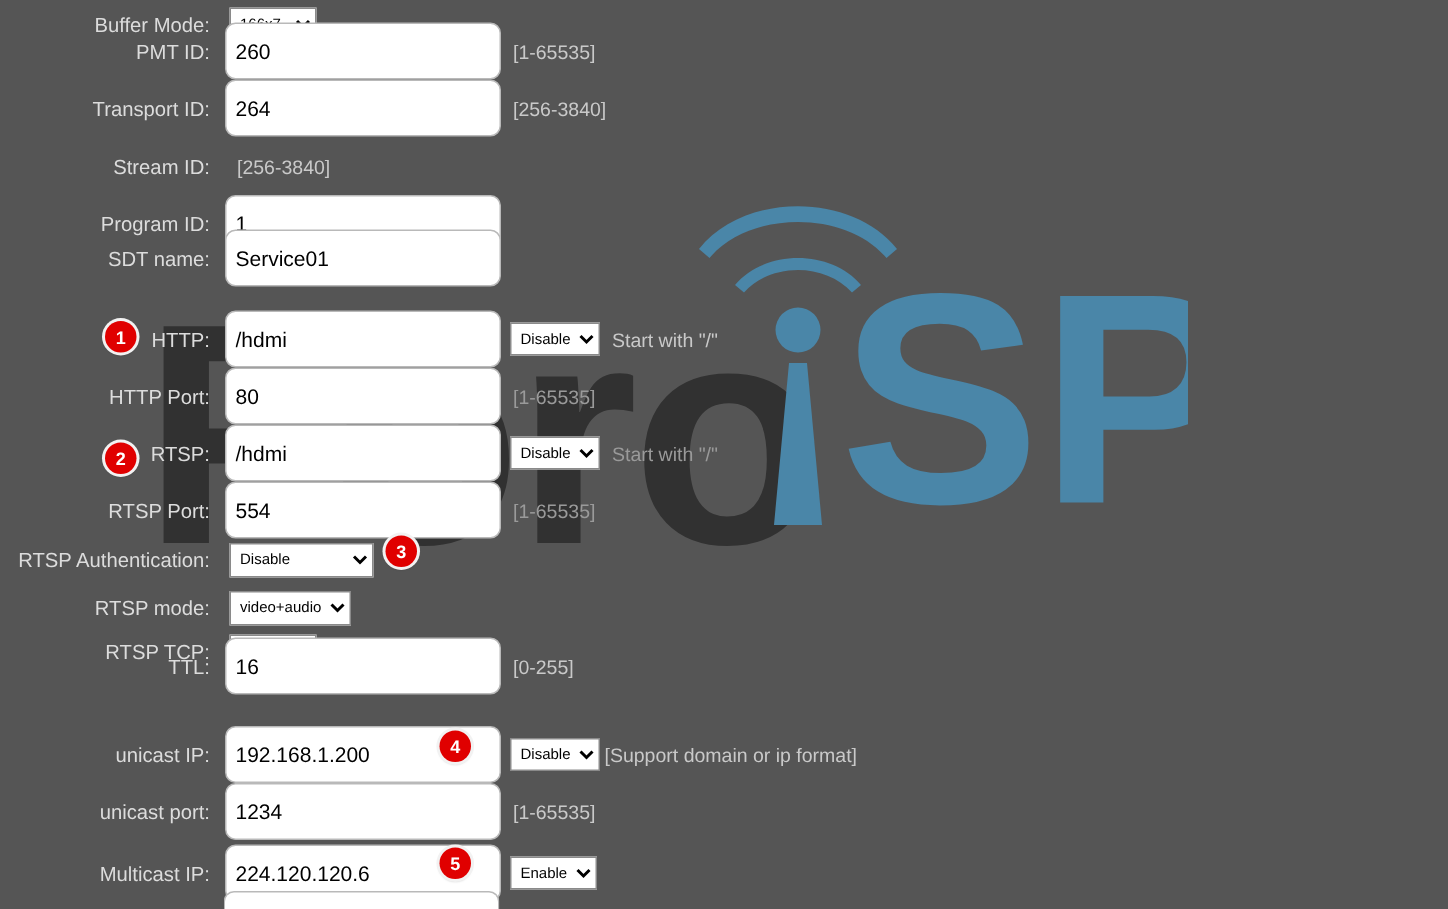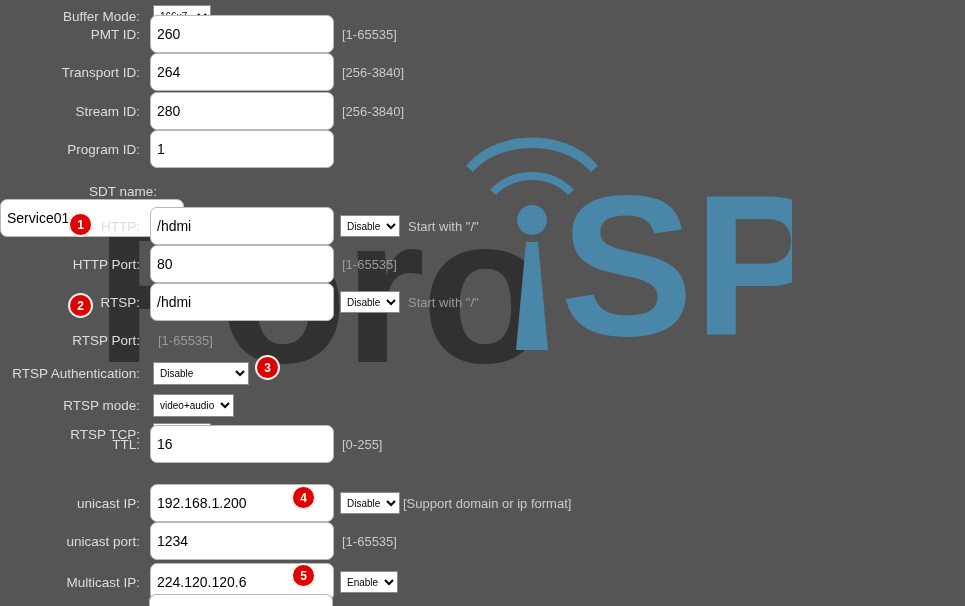--- a/index.html
+++ b/index.html
@@ -181,31 +181,30 @@
     </div>
 
     <div class="row" style="top:56px;">
       <span class="label">Transport ID:</span>
       <input class="field" type="text" value="264" style="">
       <span class="hint">[256-3840]</span>
     </div>
 
     <div class="row" style="top:95px;">
       <span class="label">Stream ID:</span>
-      <input class="field" type="text" value="280" style="">
       <span class="hint">[256-3840]</span>
     </div>
 
     <div class="row" style="top:133px;">
       <span class="label">Program ID:</span>
       <input class="field" type="text" value="1" style="">
       <span class="hint"></span>
     </div>
 
-    <div class="row" style="top:184px;flex-direction:column;">
+    <div class="row" style="top:156px;">
       <span class="label">SDT name:</span>
       <input class="field" type="text" value="Service01" style="">
       <span class="hint"></span>
     </div>
 
     <div class="row" style="top:210px;">
       <span class="label">HTTP:</span>
       <input class="field" type="text" value="/hdmi" style="">
       <select class="sel">
         <option>Disable</option>
@@ -223,20 +222,21 @@
       <span class="label">RTSP:</span>
       <input class="field" type="text" value="/hdmi" style="">
       <select class="sel">
         <option>Disable</option>
       </select>
       <span class="hint hint-dim">Start with "/"</span>
     </div>
 
     <div class="row" style="top:324px;">
       <span class="label">RTSP Port:</span>
+      <input class="field" type="text" value="554" style="">
       <span class="hint hint-dim">[1-65535]</span>
     </div>
 
     <div class="row" style="top:357px;">
       <span class="label">RTSP Authentication:</span>
       <select class="sel" style="margin-left:3px;width:96px;height:23px;">
         <option>Disable</option>
       </select>
     </div>
 

